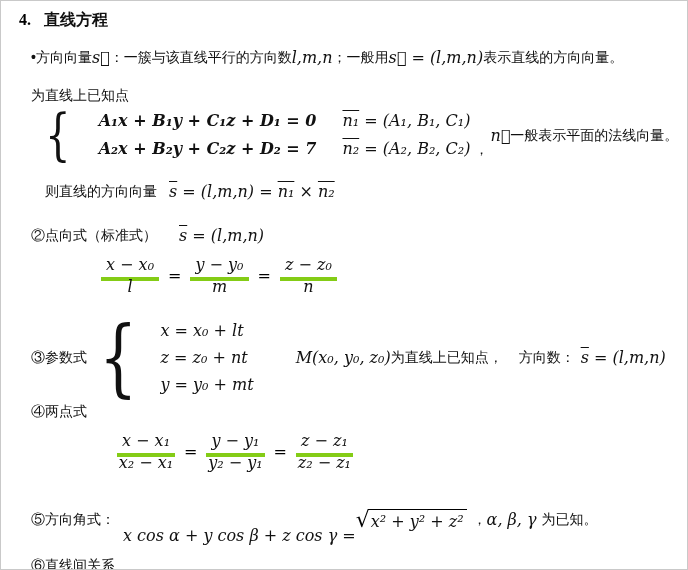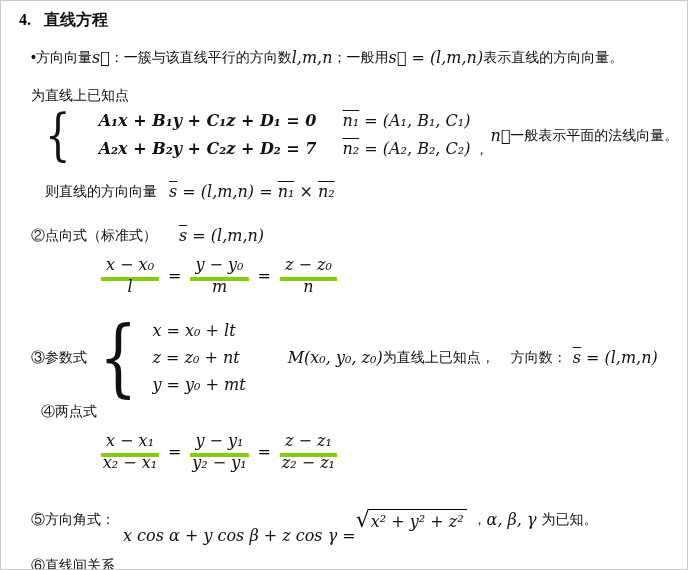--- a/index.html
+++ b/index.html
@@ -102,35 +102,35 @@
     <span class="eqsign">=</span>
     <span class="frac math">
       <span class="num">z − z₀</span>
       <span class="den" style="display:block;">n</span>
     </span>
   </div>
 
   <div class="abs row" style="left:30px; top:314px;">
     <span class="cn">③参数式</span>
     <span class="brace b3" style="margin-left:12px;">{</span>
-    <span class="syscol g3" style="margin-left:0px;">
+    <span class="syscol g3" style="margin-left:8px;">
       <span class="math">x = x₀ + lt</span>
       <span class="math">z = z₀ + nt</span>
       <span class="math">y = y₀ + mt</span>
     </span>
     <span class="math" style="margin-left:42px;">M(x₀, y₀, z₀)</span>
     <span class="cn">为直线上已知点，</span>
     <span class="gap16"></span>
     <span class="cn">方向数：</span>
     <span class="math" style="margin-left:6px;"><span class="bar">s</span><span> = (l,m,n)</span></span>
   </div>
 
-  <div class="abs cn" style="left:40px; top:400px;">④两点式</div>
+  <div class="abs cn" style="left:30px; top:400px;">④两点式</div>
 
-  <div class="abs fracrow" style="left:100px; top:430px;">
+  <div class="abs fracrow" style="left:116px; top:430px;">
     <span class="frac math">
       <span class="num">x − x₁</span>
       <span class="den" style="display:block;">x₂ − x₁</span>
     </span>
     <span class="eqsign">=</span>
     <span class="frac math">
       <span class="num">y − y₁</span>
       <span class="den" style="display:block;">y₂ − y₁</span>
     </span>
     <span class="eqsign">=</span>

